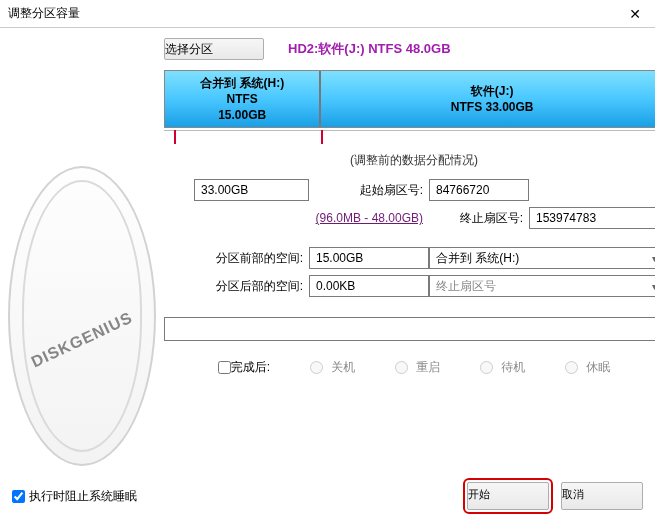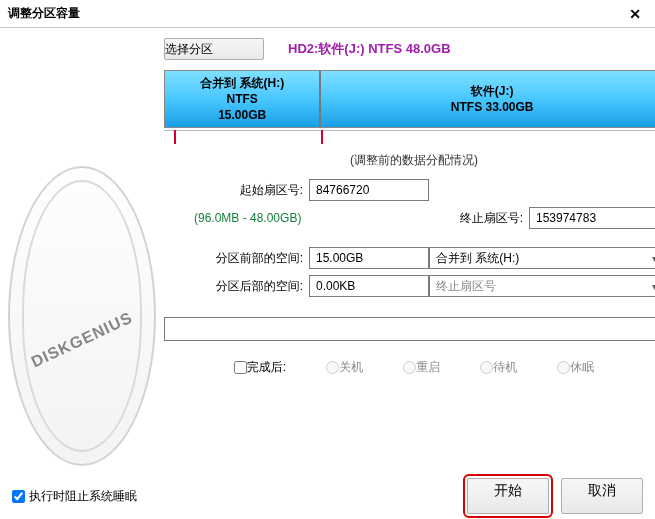--- a/index.html
+++ b/index.html
@@ -1,18 +1,18 @@
 <!DOCTYPE html>
 <html><head>
 <meta charset="utf-8">
 <style>
 * { box-sizing: border-box; margin: 0; padding: 0; font-family: "Microsoft YaHei", "SimSun", Arial, sans-serif; }
 body { background: #fff; width: 655px; height: 519px; position: relative; font-size: 12px; }
 
-.titlebar { height: 28px; border-bottom: 1px solid #ccc; display: flex; align-items: center; padding-left: 8px; font-weight: bold; }
+.titlebar { height: 28px; border-bottom: 1px solid #ccc; display: flex; align-items: center; padding-left: 8px; }
 .titlebar .title { flex: 1; }
 .titlebar .close { width: 40px; height: 28px; display: flex; align-items: center; justify-content: center; font-size: 14px; font-family: Arial; }
 
 .content { display: flex; height: 446px; }
 .leftpane { width: 165px; padding: 8px 8px; display: flex; flex-direction: column; justify-content: flex-end; }
 .diskimg { width: 148px; height: 300px; background: linear-gradient(180deg, #fefefe 0%, #f3f3f3 100%); border: 2px solid #d2d2d2; border-radius: 74px/150px; position: relative; overflow: hidden; }
 .diskimg::before { content: ""; position: absolute; inset: 12px; border: 2px solid #dadada; border-radius: 60px/130px; }
 .diskimg .dtext { position: absolute; left: 50%; top: 58%; transform: translate(-50%,-50%) rotate(-25deg); color: #868686; font-weight: bold; font-size: 16px; letter-spacing: 1px; }
 
 .rightpane { flex: 1; padding: 8px 8px 8px 0; }
@@ -28,37 +28,37 @@
 .underbar { height: 14px; position: relative; margin-bottom: 8px; }
 .underbar::before { content:""; position:absolute; left:0; right:0; top:0; height:1px; background:#bbb; }
 .markA { position:absolute; top:0; height:14px; width:2px; background:#d00031; }
 .markB { position:absolute; top:0; height:14px; width:2px; background:#d00031; }
 
 .caption { text-align:center; color:#333; margin-bottom:10px; }
 
 .form { display:grid; grid-template-columns: 115px 120px 100px 135px; row-gap:6px; align-items:center; justify-content:flex-start; margin-left:30px; }
 .lbl { text-align:right; padding-right:6px; }
 .inp { height:22px; border:1px solid #7a7a7a; padding:0 6px; font-size:12px; width:100%; }
-.rangehint { grid-column:1 / span 2; text-align:left; padding-right:6px; color:#15803d; }
+.rangehint { grid-column:1 / span 2; text-align:right; padding-right:6px; color:#701a75;text-decoration:underline; }
 .select { height:22px; border:1px solid #7a7a7a; padding:0 6px; font-size:12px; width:235px; background:#fff; display:flex; align-items:center; justify-content:space-between; }
 .select.disabled { color:#888; }
 .select .chev { font-size:10px; color:#666; }
 .wide { grid-column:3 / span 2; }
 
 .progressbox { margin:20px 0 8px 0; height:24px; border:1px solid #7a7a7a; background:#fff; }
 
 .afterrow { display:flex; align-items:center; gap:40px; justify-content:center; margin-top:18px; color:#555; }
 .afterrow .chk { display:flex; align-items:center; color:#000; }
-.afterrow .radio { display:flex; align-items:center; gap:0; color:#8a8a8a; }
+.afterrow .radio { display:flex; align-items:center; gap:8px; color:#8a8a8a; }
 .afterrow input[type=radio] { accent-color:#888; }
 
 .footer { height:44px; border-top:0; display:flex; align-items:center; padding:0 12px; }
 .footer .left { flex:1; display:flex; align-items:center; gap:4px; }
 .footer .btns { display:flex; gap:12px; align-items:center; }
-.btn { width:82px; height:36px; border:1px solid #adadad; background:linear-gradient(#f6f6f6,#e9e9e9); font-size:14px; line-height:22px; text-align:center; border-radius:2px; cursor:pointer; }
+.btn { width:82px; height:28px; border:1px solid #adadad; background:linear-gradient(#f6f6f6,#e9e9e9); font-size:11px; line-height:22px; text-align:left; border-radius:2px; cursor:pointer; }
 .btn.primaryframe { outline:2px solid #d60000; outline-offset:2px; }
 input[type=checkbox]{ width:13px; height:13px; }
 </style>
 </head>
 <body>
 
 <div class="titlebar">
   <span class="title">调整分区容量</span>
   <div class="close">
       <span>✕</span>
@@ -91,20 +91,21 @@
     </div>
     <div class="underbar">
       <span class="markA" style="left:2%"></span>
       <span class="markB" style="left:31.4%"></span>
 
     </div>
 
     <div class="caption">(调整前的数据分配情况)</div>
 
     <div class="form">
+      <input class="inp" value="33.00GB" style="">
       <span class="lbl">起始扇区号:</span>
       <input class="inp" value="84766720" style="">
 
       <span class="rangehint">(96.0MB - 48.00GB)</span>
       <span class="lbl">终止扇区号:</span>
       <input class="inp" value="153974783" style="">
 
       <div style="grid-column:1/span 4; height:6px"></div>
 
       <span class="lbl">分区前部的空间:</span>

